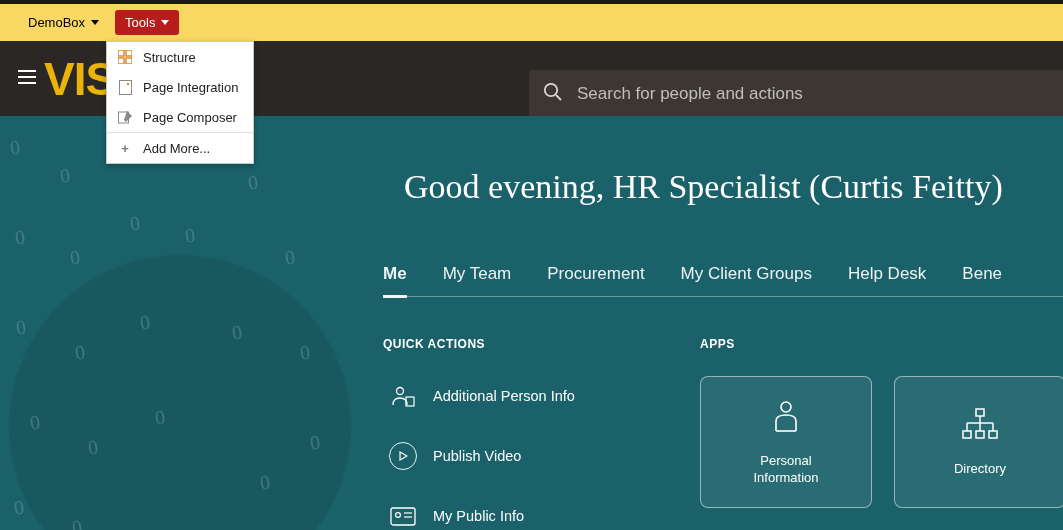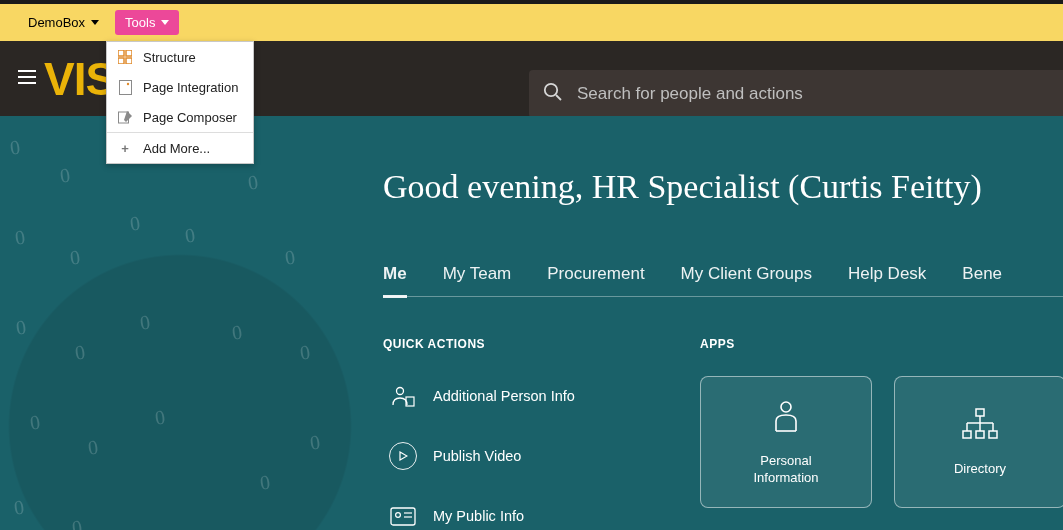--- a/index.html
+++ b/index.html
@@ -26,21 +26,21 @@
   }
   .yellow-item {
     display: inline-flex;
     align-items: center;
     padding: 5px 10px;
     margin-right: 6px;
     cursor: pointer;
     border-radius: 3px;
   }
   .yellow-item.active {
-    background: #ec4899;
+    background: #b91c1c;
     color: #fff;
   }
   .caret-down {
     display: inline-block;
     margin-left: 6px;
     width: 0; height: 0;
     border-left: 4px solid transparent;
     border-right: 4px solid transparent;
     border-top: 5px solid currentColor;
   }
@@ -123,21 +123,21 @@
   .bg-pattern {
     position: absolute;
     inset: 0;
     opacity: 0.25;
     background:
       radial-gradient(circle at 180px 310px, rgba(0,0,0,0.35) 170px, transparent 172px);
     z-index: 0;
   }
   .greeting {
     position: absolute;
-    left: 383px;
+    left: 404px;
     top: 52px;
     font-family: Georgia, 'Times New Roman', serif;
     font-size: 34px;
     font-weight: 400;
     white-space: nowrap;
     z-index: 2;
   }
   .tabs {
     position: absolute;
     left: 383px;

